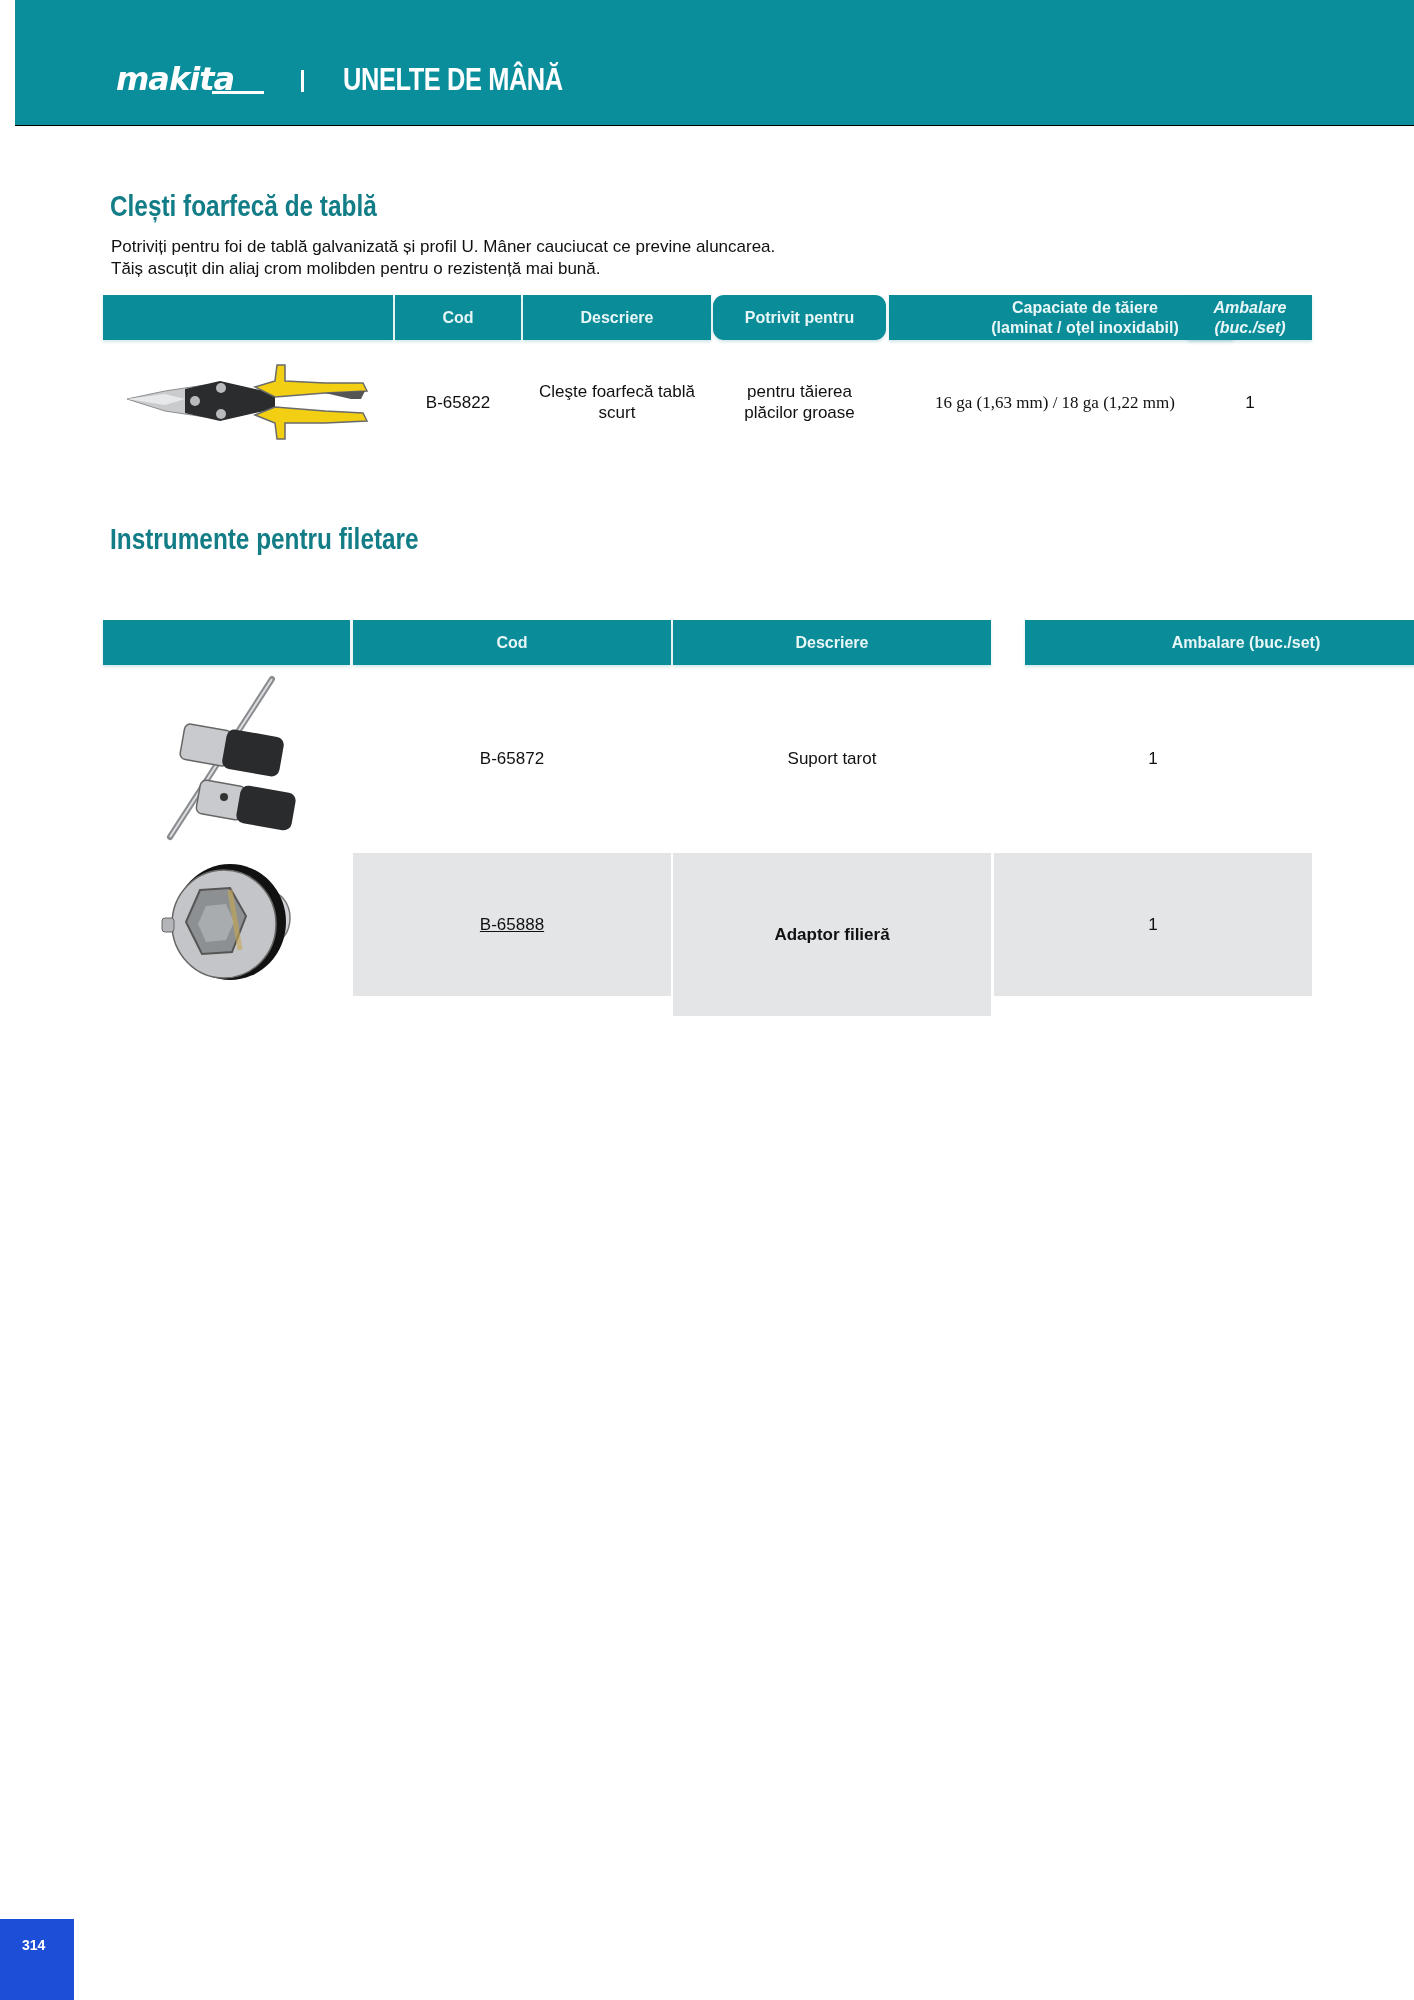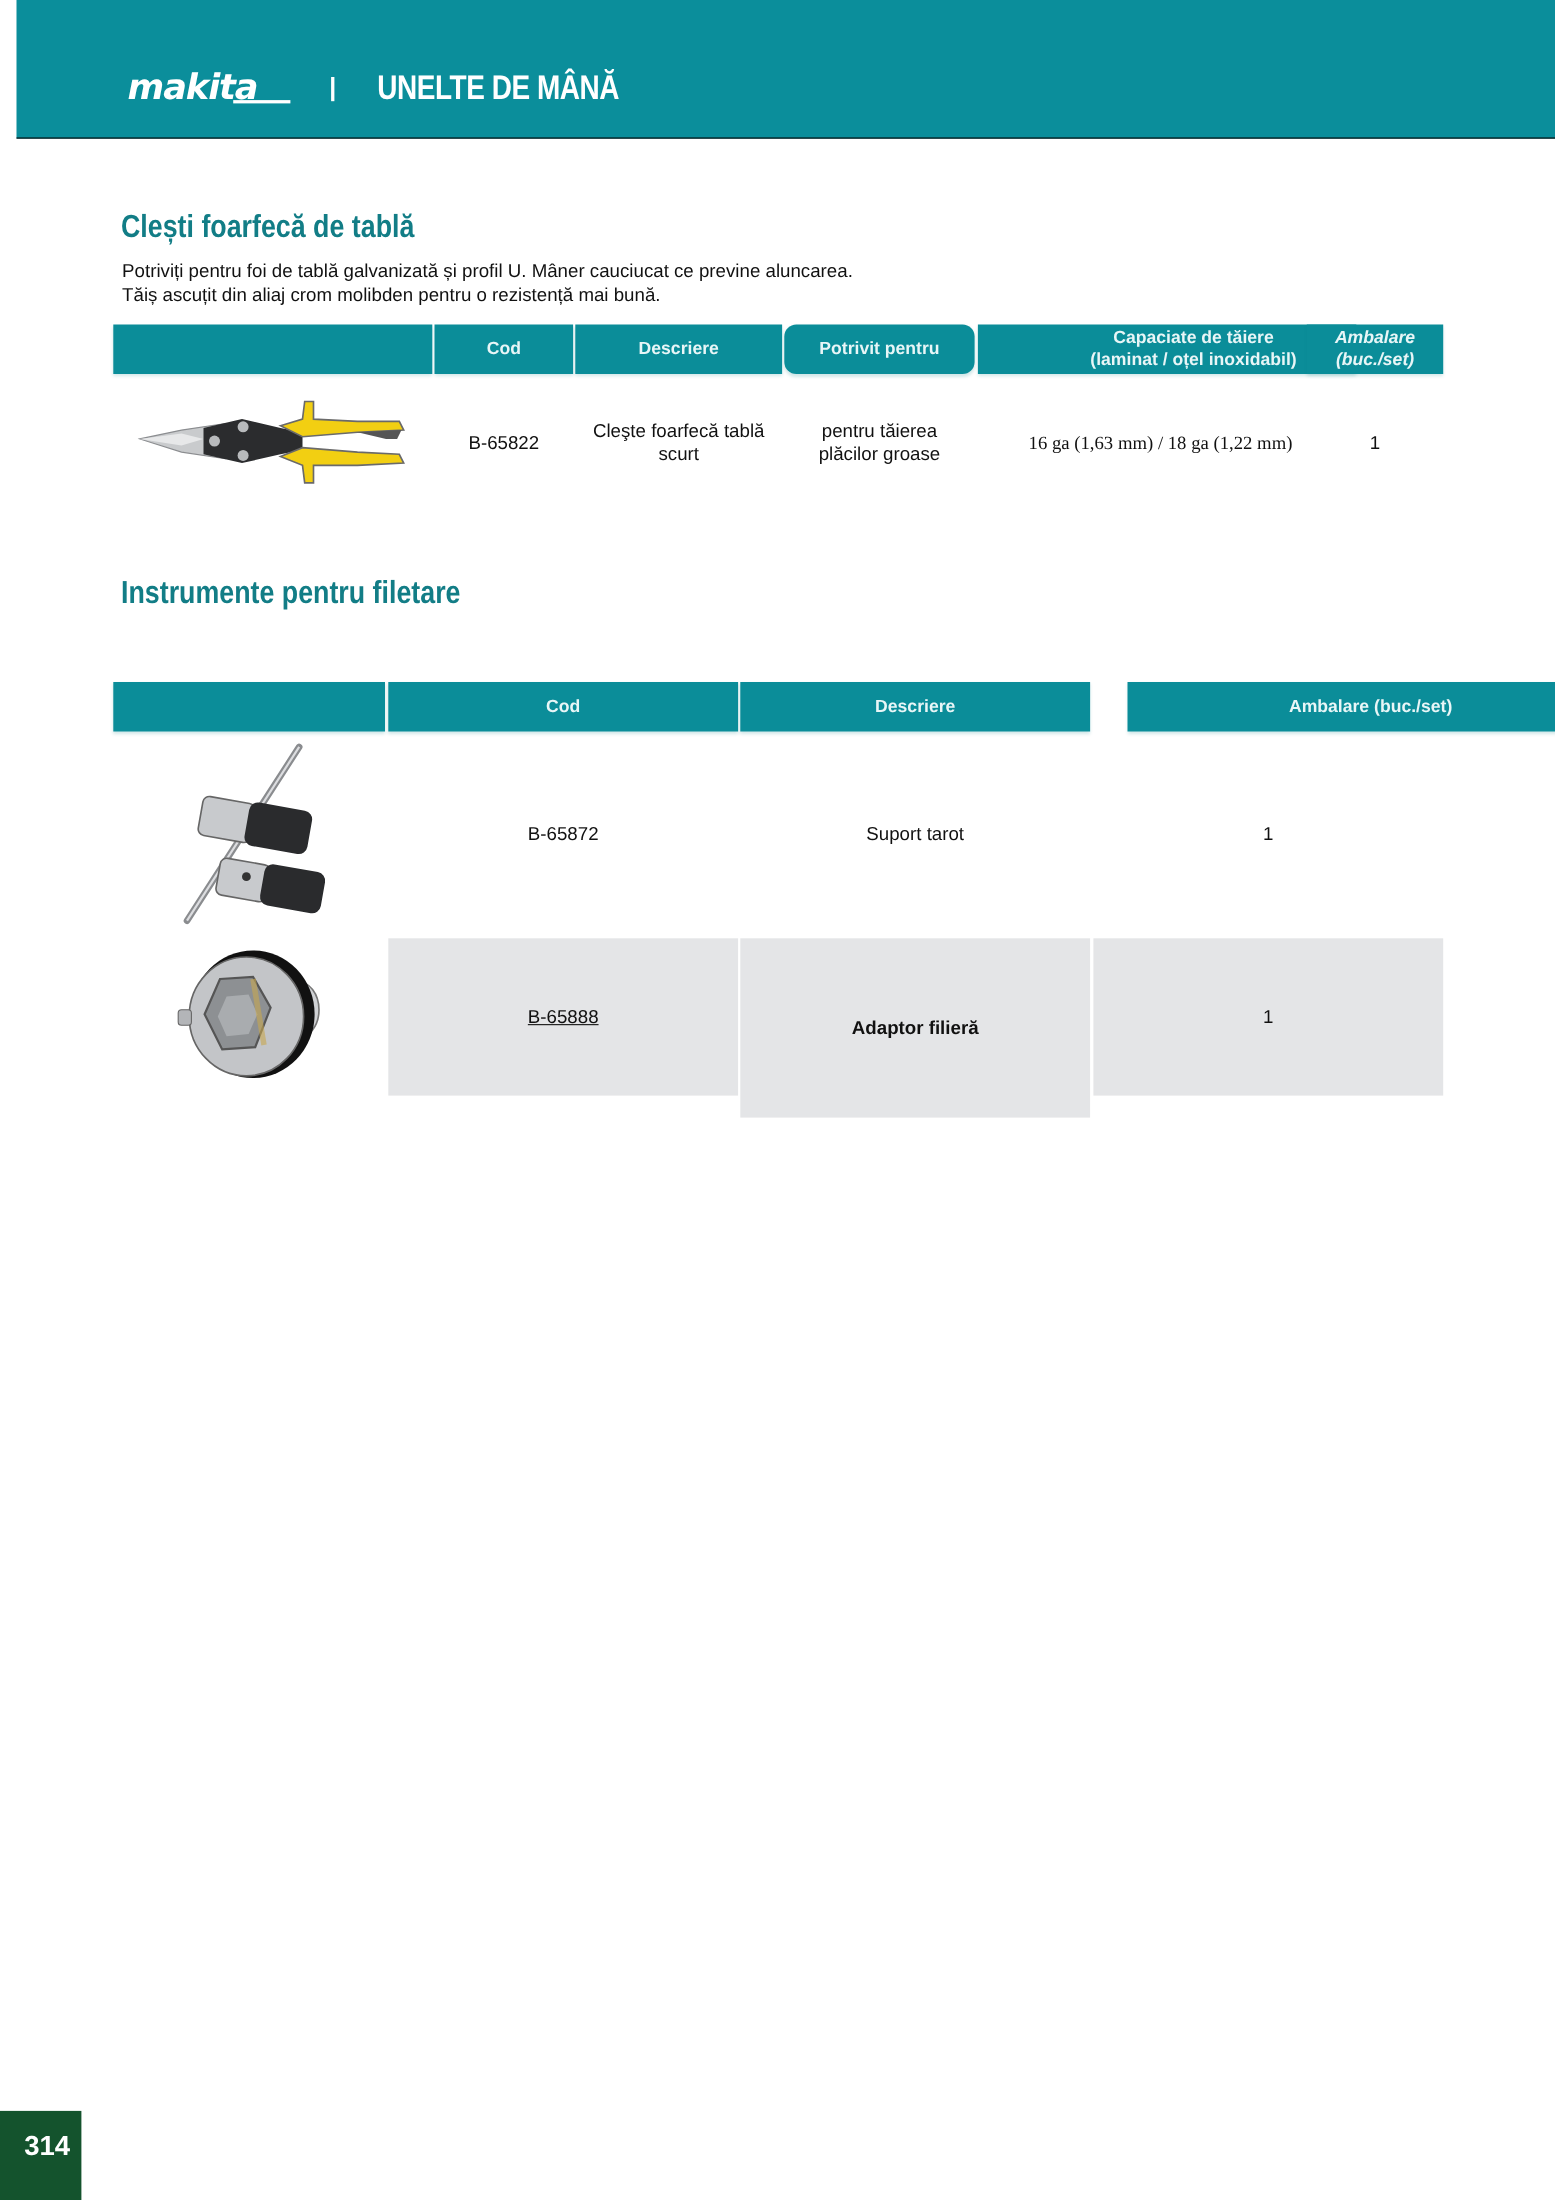--- a/index.html
+++ b/index.html
@@ -39,22 +39,22 @@
       box-shadow: 0 2px 3px rgba(0,120,130,0.18);
     }
     .cell {
       position: absolute; display: flex; align-items: center; justify-content: center;
       text-align: center; font-size: 17px; line-height: 21px; color: #111;
     }
     .cell.gray { background: #e4e5e7; }
     .pimg { position: absolute; }
     .pimg svg { width: 100%; height: 100%; display: block; }
     .pagebadge {
-      position: absolute; left: 0; top: 1919px; width: 74px; height: 81px; background: #14532d;
-      color: #fff; font-weight: bold; font-size: 25px;
+      position: absolute; left: 0; top: 1919px; width: 74px; height: 81px; background: #1d4ed8;
+      color: #fff; font-weight: bold; font-size: 14px;
     }
     .pagebadge span { position: absolute; left: 22px; top: 18px; }
   </style>
 </head>
 <body>
 
 <div class="topband">
   <div class="logo">
     <svg viewBox="0 0 150 36">
       <text x="0" y="30" font-family="DejaVu Sans, sans-serif" font-weight="bold" font-style="italic" font-size="32" fill="#ffffff" letter-spacing="-1">makita</text>

